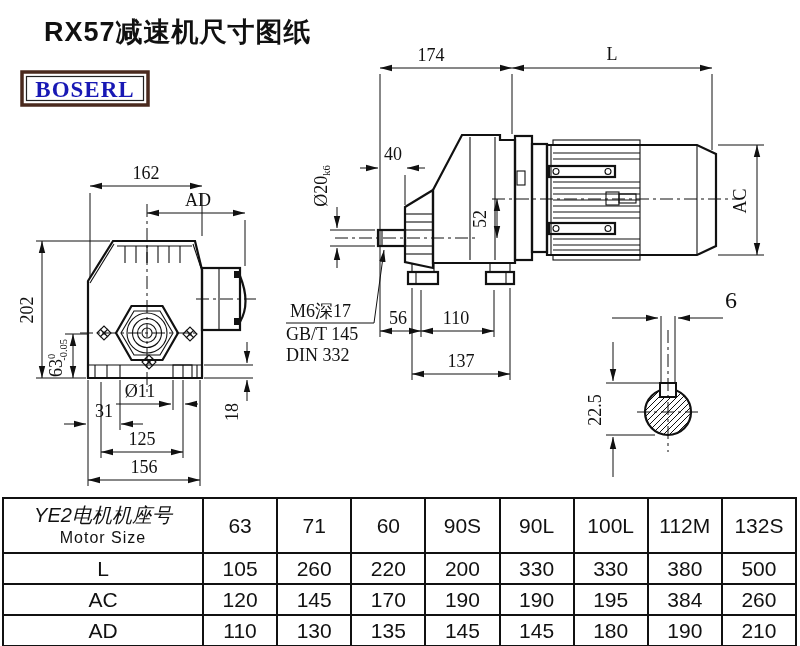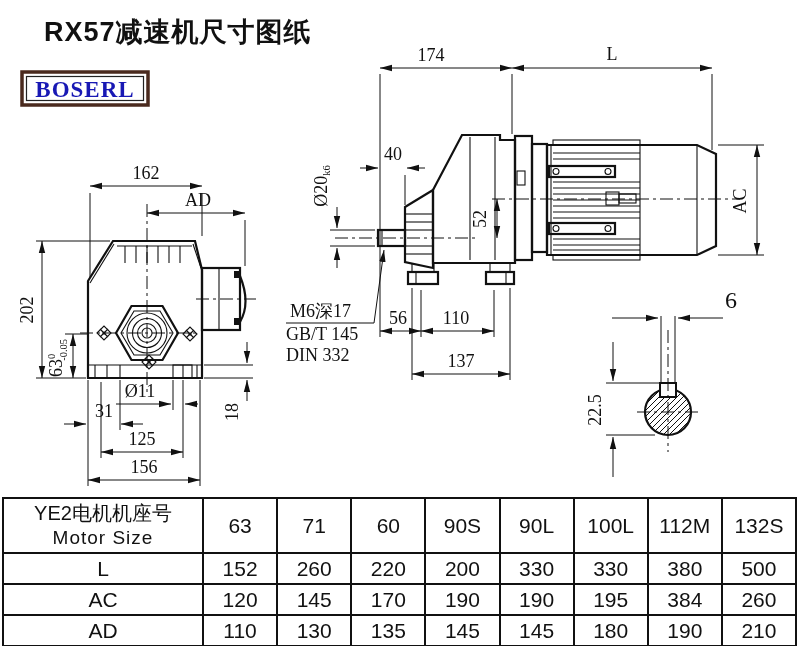--- a/index.html
+++ b/index.html
@@ -21,22 +21,22 @@
   .logo-text{font-family:"Liberation Serif",serif;font-size:23px;font-weight:700;
          fill:#1818b4;text-anchor:middle;letter-spacing:1px;}
   
   table.dimtab{position:absolute;top:497px;left:2px;width:795px;border-collapse:collapse;
          table-layout:fixed;font-family:"Liberation Sans",sans-serif;color:#111;}
   table.dimtab th,table.dimtab td{border:2px solid #111;text-align:center;vertical-align:middle;
          font-weight:normal;padding:0;}
   table.dimtab .hrow th{height:53px;}
   table.dimtab .drow th,table.dimtab .drow td{height:29px;font-size:21px;}
   table.dimtab .hrow th{font-size:21px;}
-  .cn{font-size:20px;line-height:1.25;}
-  .en{font-size:19px;line-height:1.25;letter-spacing:1px;}
+  .cn{font-size:20px;line-height:1.25;font-style:italic;}
+  .en{font-size:16px;line-height:1.25;letter-spacing:1px;}
   col.c0{width:200px;}
 </style>
 </head>
 <body>
 
 <div class="sheet">
 
 <svg width="800" height="496" viewBox="0 0 800 496">
   <defs>
     <marker id="mE" markerWidth="13" markerHeight="9" refX="12" refY="4" orient="auto" markerUnits="userSpaceOnUse">
@@ -310,21 +310,21 @@
       <th>71</th>
       <th>60</th>
       <th>90S</th>
       <th>90L</th>
       <th>100L</th>
       <th>112M</th>
       <th>132S</th>
     </tr>
     <tr class="drow">
       <th>L</th>
-      <td>152</td>
+      <td>105</td>
       <td>260</td>
       <td>220</td>
       <td>200</td>
       <td>330</td>
       <td>330</td>
       <td>380</td>
       <td>500</td>
     </tr>
     <tr class="drow">
       <th>AC</th>

